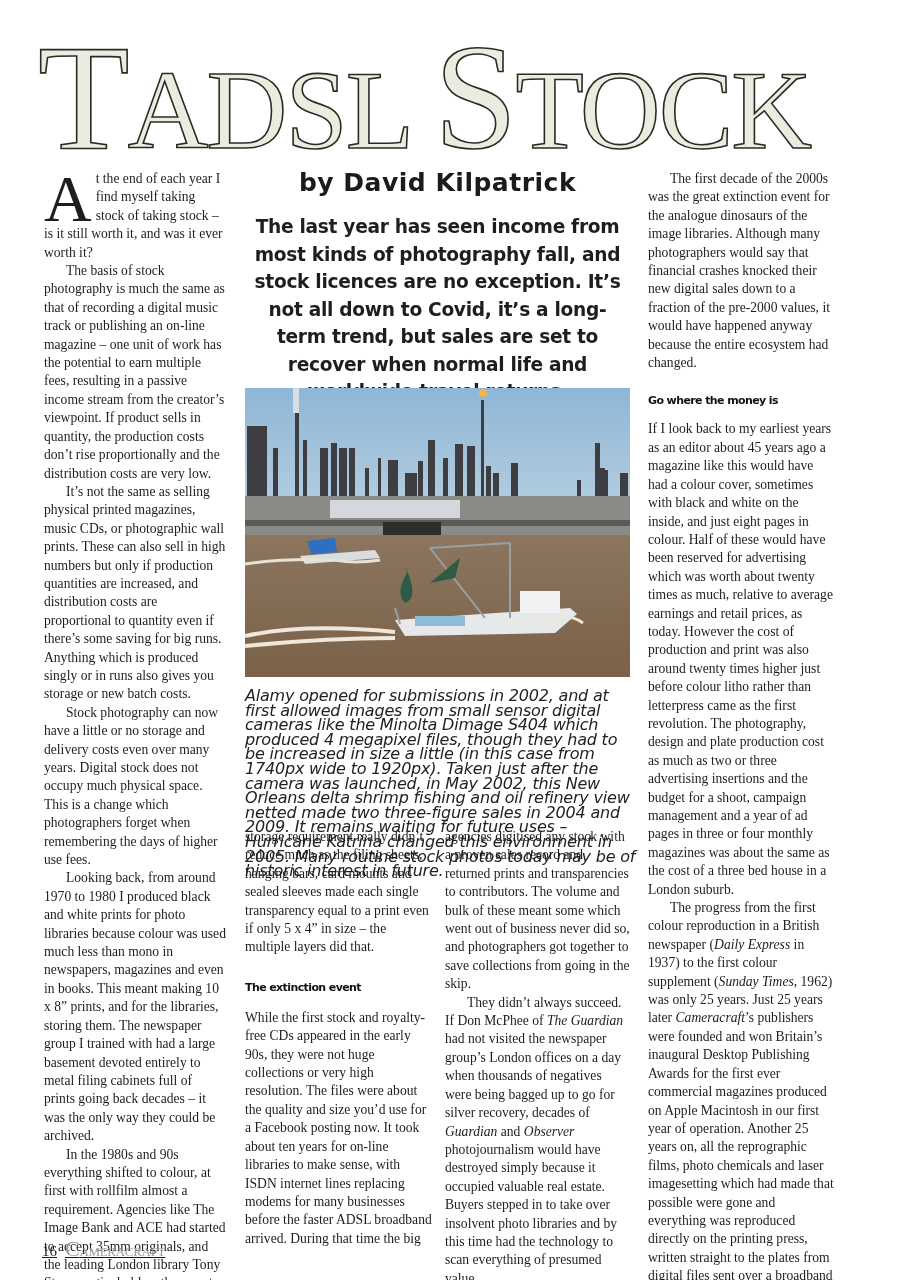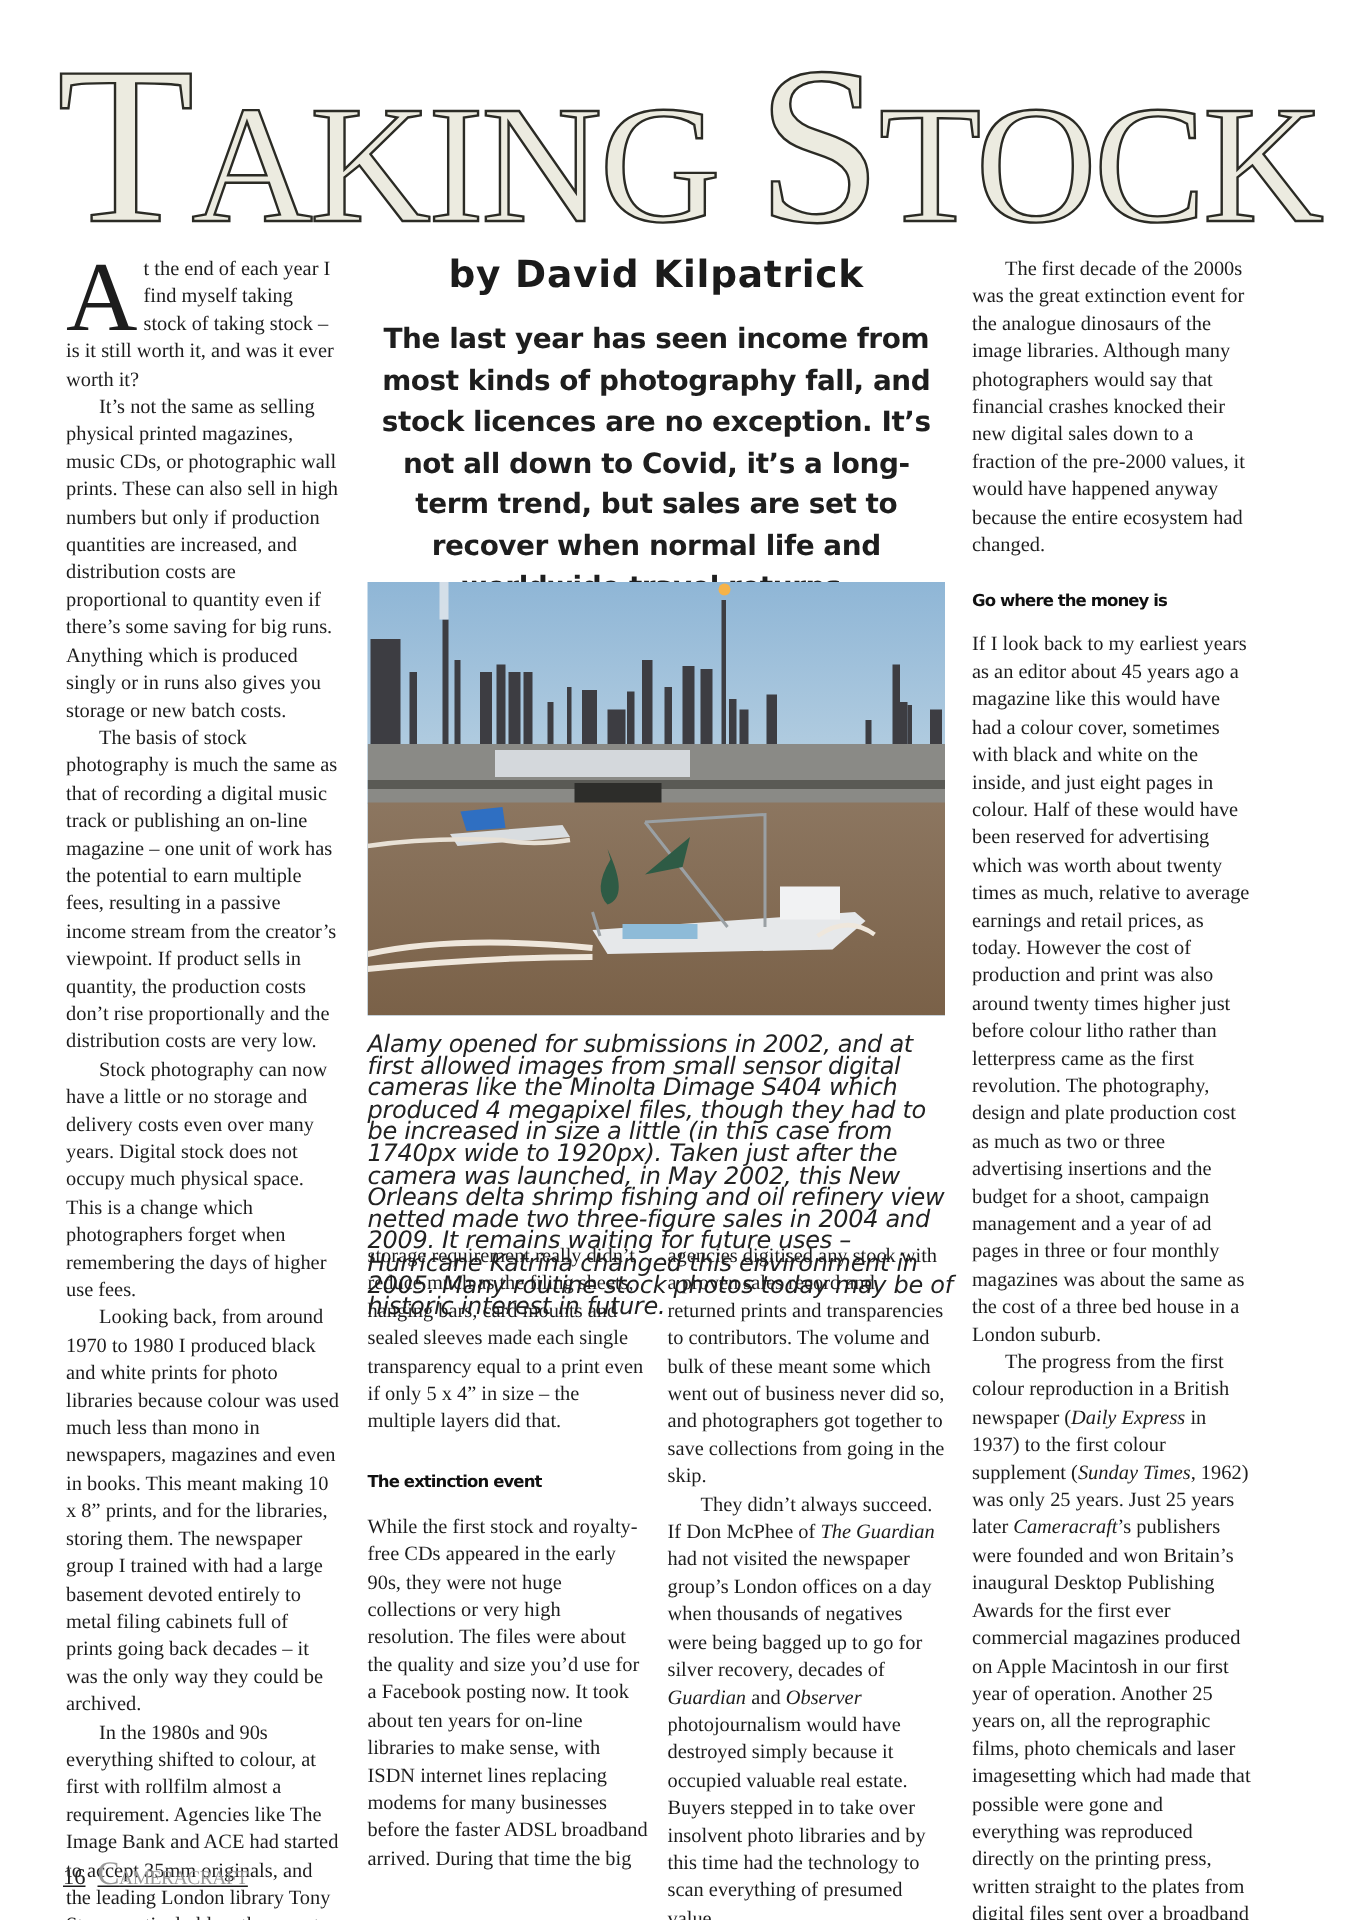--- a/index.html
+++ b/index.html
@@ -30,27 +30,27 @@
   .footer { position: absolute; left: 42px; top: 1236px; display: flex; align-items: baseline; gap: 8px; text-decoration: underline; }
   .folio { font-family: "Liberation Serif", serif; font-size: 15px; color: #222; }
   .mag-logo { font-family: "Liberation Serif", serif; font-size: 13px; color: #9a9a9a; letter-spacing: -0.3px; }
   .mag-logo .c { font-size: 22px; font-weight: normal; }
   i, em { font-style: italic; }
 </style>
 </head>
 <body>
 
 <div class="title">
-  <span class="big">T</span><span class="small">AKING </span><span class="big">S</span><span class="small">TOCK</span>
+  <span class="big">T</span><span class="small">ADSL </span><span class="big">S</span><span class="small">TOCK</span>
 </div>
 
 <div class="col col1">
   <p class="first-p"><span class="dropcap">A</span><span>t the end of each year I find myself taking stock of taking stock – is it still worth it, and was it ever worth it?</span></p>
+  <p>The basis of stock photography is much the same as that of recording a digital music track or publishing an on-line magazine – one unit of work has the potential to earn multiple fees, resulting in a passive income stream from the creator’s viewpoint. If product sells in quantity, the production costs don’t rise proportionally and the distribution costs are very low.</p>
   <p>It’s not the same as selling physical printed magazines, music CDs, or photographic wall prints. These can also sell in high numbers but only if production quantities are increased, and distribution costs are proportional to quantity even if there’s some saving for big runs. Anything which is produced singly or in runs also gives you storage or new batch costs.</p>
-  <p>The basis of stock photography is much the same as that of recording a digital music track or publishing an on-line magazine – one unit of work has the potential to earn multiple fees, resulting in a passive income stream from the creator’s viewpoint. If product sells in quantity, the production costs don’t rise proportionally and the distribution costs are very low.</p>
   <p>Stock photography can now have a little or no storage and delivery costs even over many years. Digital stock does not occupy much physical space. This is a change which photographers forget when remembering the days of higher use fees.</p>
   <p>Looking back, from around 1970 to 1980 I produced black and white prints for photo libraries because colour was used much less than mono in newspapers, magazines and even in books. This meant making 10 x 8” prints, and for the libraries, storing them. The newspaper group I trained with had a large basement devoted entirely to metal filing cabinets full of prints going back decades – it was the only way they could be archived.</p>
   <p>In the 1980s and 90s everything shifted to colour, at first with rollfilm almost a requirement. Agencies like The Image Bank and ACE had started to accept 35mm originals, and the leading London library Tony Stone routinely blew these up to 6 x 9cm duplicates. Extra copies could be sent to partners abroad. The</p>
 </div>
 
 <div class="byline">by David Kilpatrick</div>
 <div class="standfirst">The last year has seen income from most kinds of photography fall, and stock licences are no exception. It’s not all down to Covid, it’s a long-term trend, but sales are set to recover when normal life and worldwide travel returns.</div>
 
 <div class="photo">
   <svg width="385" height="289" viewBox="0 0 385 289">

